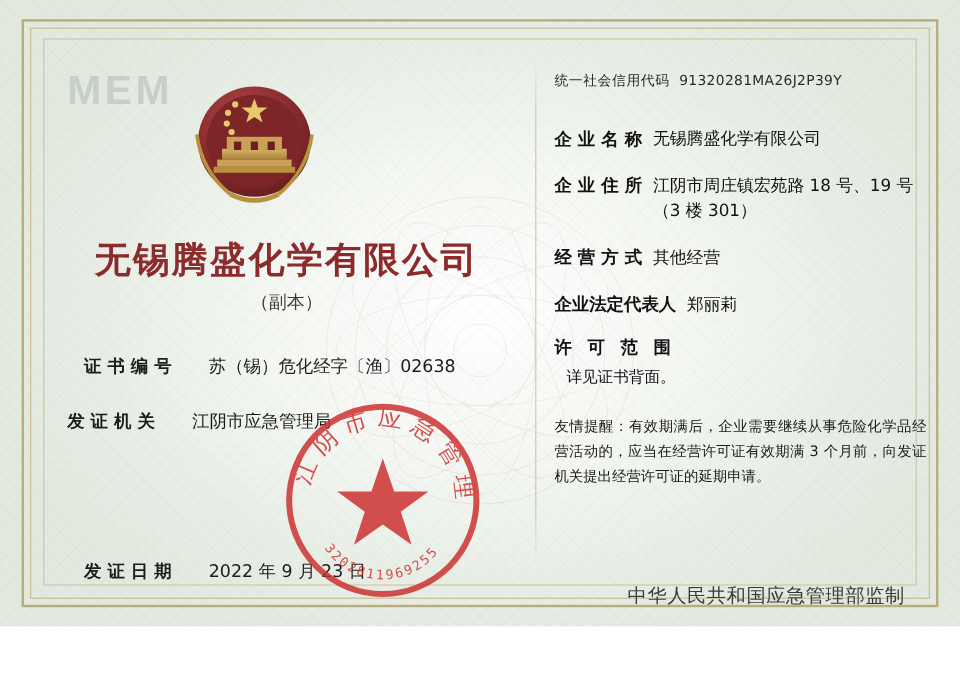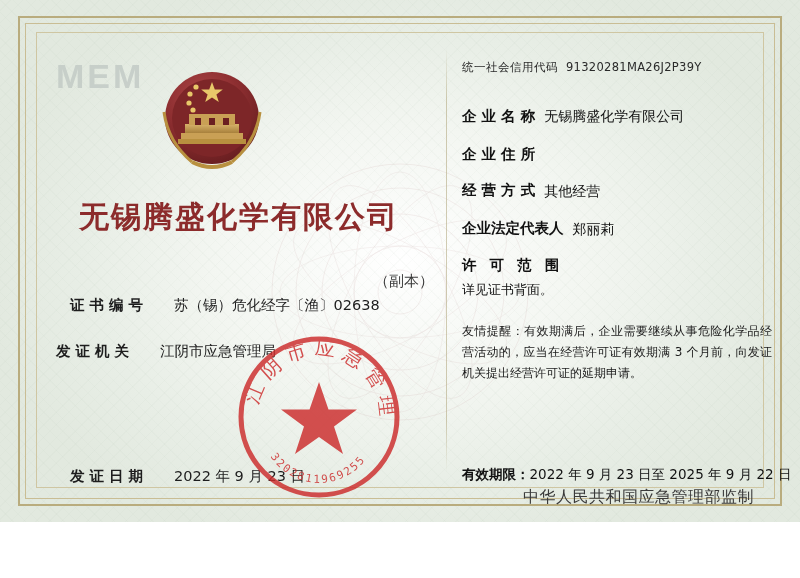--- a/index.html
+++ b/index.html
@@ -97,24 +97,23 @@
     font-weight: bold;
     letter-spacing: 2px;
     color: #8c2b2b;
     font-family: "DejaVu Sans", "Liberation Sans", sans-serif;
   }
   .sub-title {
     position: absolute;
     top: 201px;
     left: 0;
     width: 390px;
-    text-align: right;
+    text-align: center;
     font-size: 15px;
     color: #3b3b3b;
-    margin-top: 29px;
   }
   .field-row {
     position: absolute;
     display: flex;
     align-items: flex-start;
     font-size: 14.5px;
     color: #1d1d1d;
   }
   .field-label {
     width: 96px;
@@ -192,20 +191,21 @@
     color: #111;
   }
   .r-block .r-blocklabel {
     font-weight: bold;
     letter-spacing: 4px;
   }
   .r-block .r-blockbody {
     margin-top: 6px;
     font-size: 13px;
     font-weight: normal;
+    margin-left: 10px;
   }
   .note {
     margin-top: 22px;
     font-size: 12px;
     line-height: 1.75;
     color: #1a1a1a;
     text-align: justify;
   }
 
   
@@ -337,39 +337,37 @@
       <span class="usc-value">91320281MA26J2P39Y</span>
     </div>
 
     <div class="r-row" style="margin-top:31px;align-items:center;">
       <span class="r-label sp0">企 业 名 称</span>
       <span class="r-value">无锡腾盛化学有限公司</span>
     </div>
 
     <div class="r-row">
       <span class="r-label sp0">企 业 住 所</span>
+      <span class="r-value">江阴市周庄镇宏苑路 18 号、19 号（3 楼 301）</span>
     </div>
 
     <div class="r-row">
       <span class="r-label sp0">经 营 方 式</span>
       <span class="r-value">其他经营</span>
     </div>
 
     <div class="r-row">
       <span class="r-label sp0">企业法定代表人</span>
       <span class="r-value">郑丽莉</span>
     </div>
 
     <div class="r-block">
       <div class="r-blocklabel">许 可 范 围</div>
       <div class="r-blockbody">详见证书背面。</div>
     </div>
 
     <div class="note">友情提醒：有效期满后，企业需要继续从事危险化学品经营活动的，应当在经营许可证有效期满 3 个月前，向发证机关提出经营许可证的延期申请。</div>
   </div>
 
-  <div class="validity">
-    <span class="v-label">有效期限：</span><span class="v-value">2022 年 9 月 23 日至 2025 年 9 月 22 日</span>
-  </div>
 
   <div class="footer-org">中华人民共和国应急管理部监制</div>
 
 </div>
 
 </body></html>

